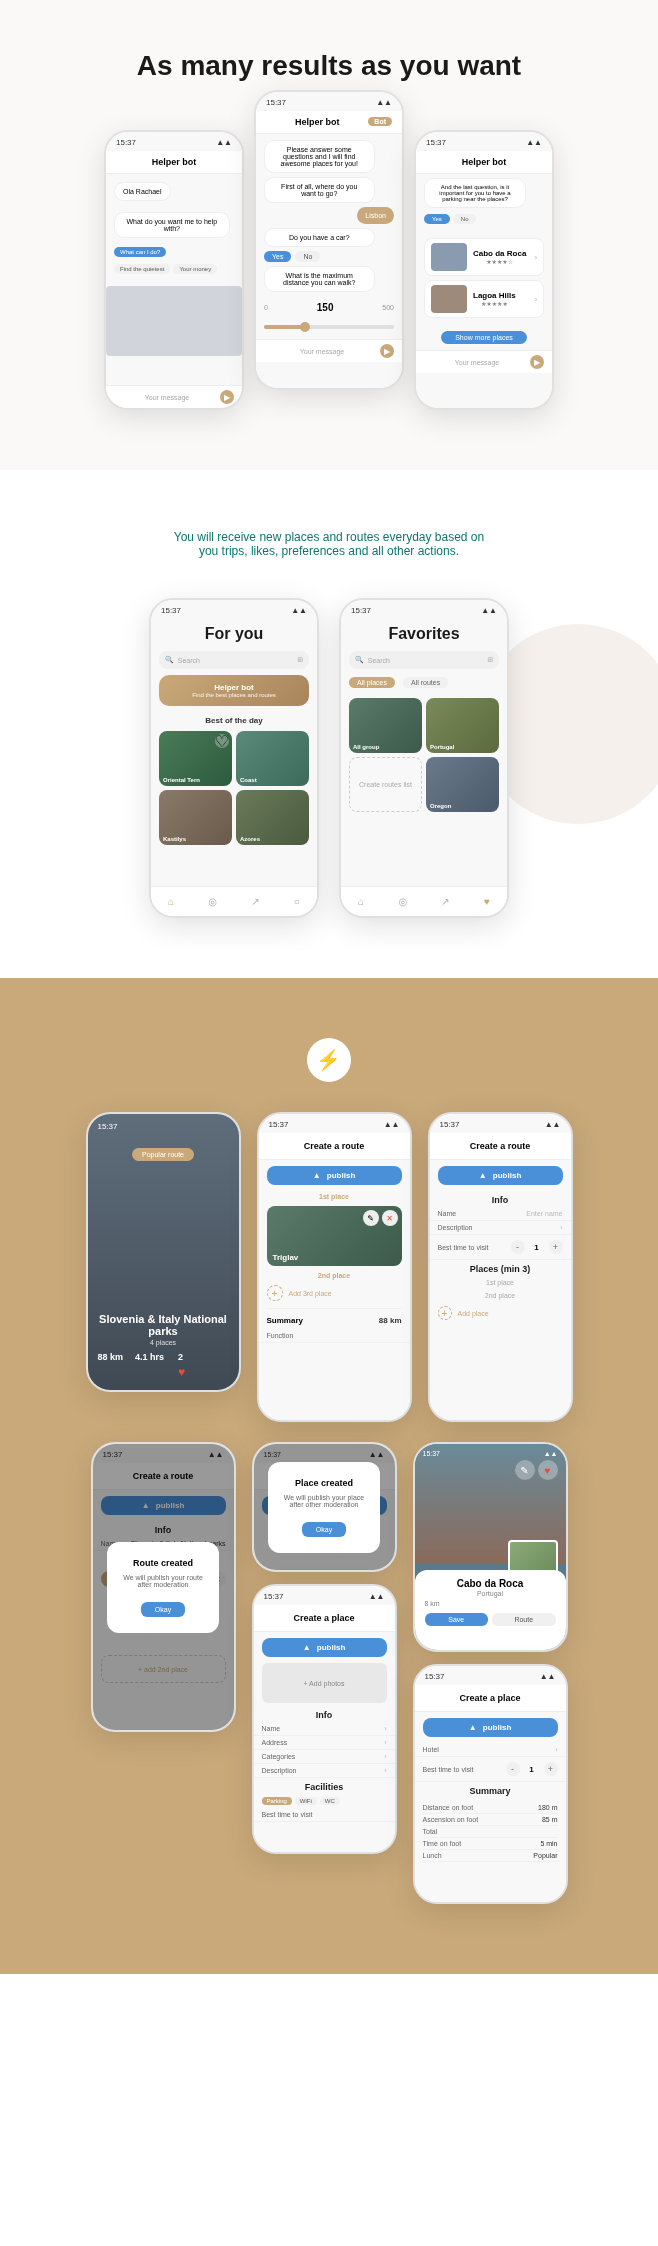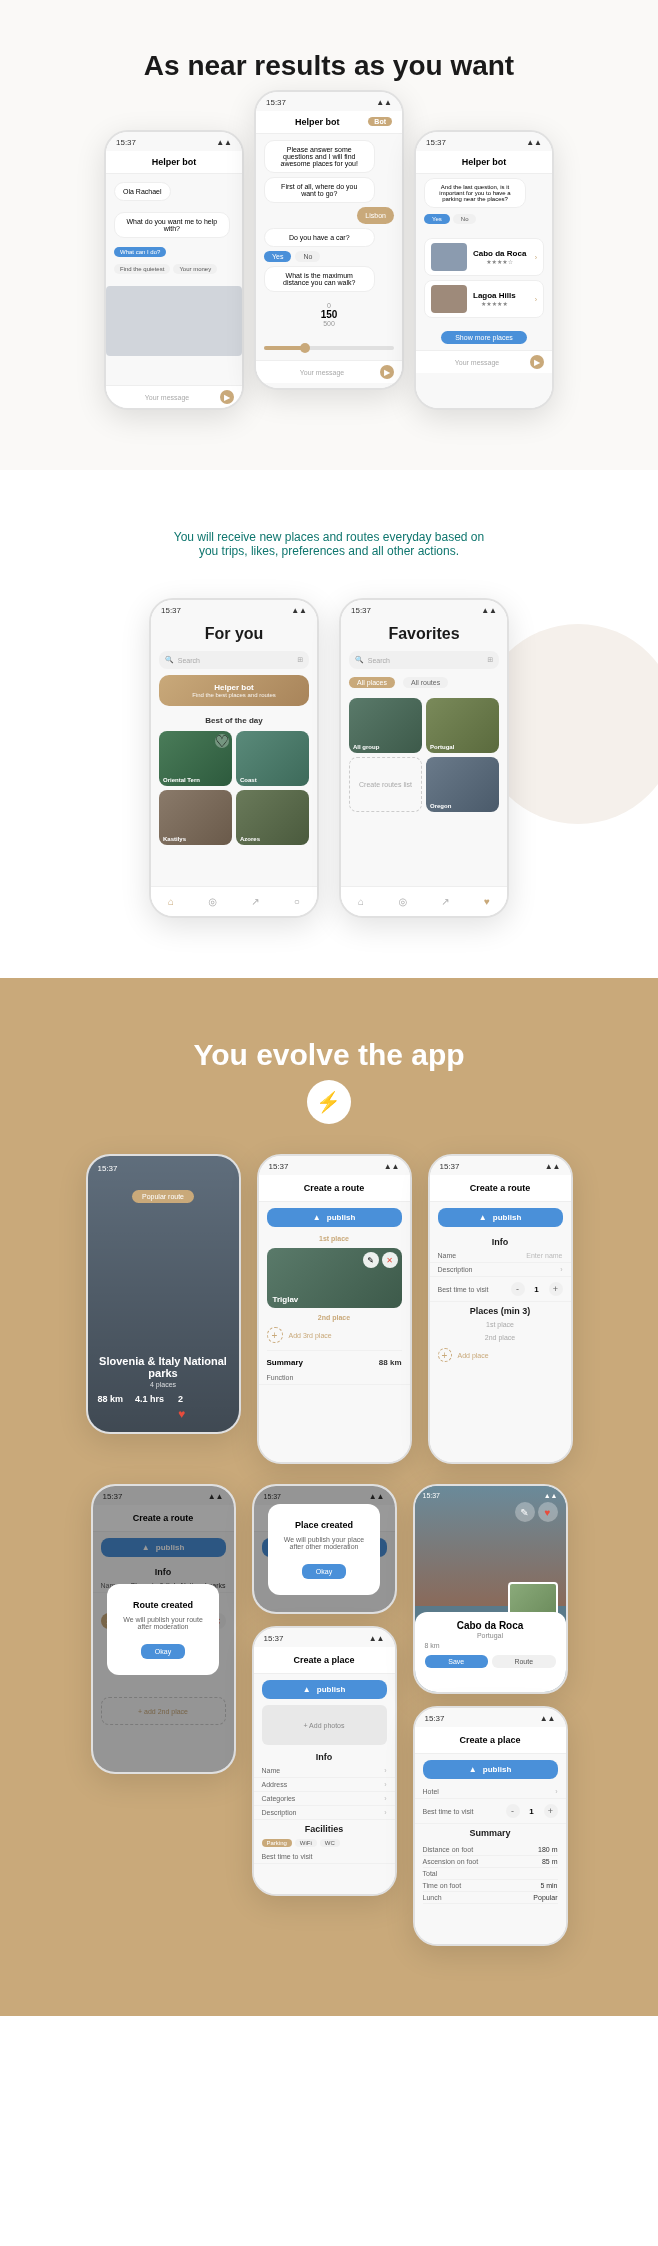--- a/index.html
+++ b/index.html
@@ -512,21 +512,21 @@
       display: flex;
       align-items: center;
       justify-content: center;
       font-size: 8px;
     }
   </style>
 </head>
 <body>
 
 <section class="section-results">
-  <h2>As near results as you want</h2>
+  <h2>As many results as you want</h2>
 
   <div class="phones-row-1">
 
     <div class="phone-mockup phone-sm">
       <div class="phone-screen chat-screen">
         <div class="phone-header">
           <span>15:37</span>
           <span>▲▲</span>
         </div>
         <div class="phone-title-bar">
@@ -566,21 +566,21 @@
           <div class="chat-bubble chat-left" style="margin:0 0 4px;">Please answer some questions and I will find awesome places for you!</div>
           <div class="chat-bubble chat-left" style="margin:0 0 4px;">First of all, where do you want to go?</div>
           <div class="chat-bubble chat-right" style="margin:0 0 4px;margin-left:auto;width:fit-content;">Lisbon</div>
           <div class="chat-bubble chat-left" style="margin:0 0 4px;">Do you have a car?</div>
           <div style="display:flex;gap:4px;margin:4px 0;">
             <span style="background:#4a90d9;color:#fff;border-radius:10px;padding:2px 8px;font-size:7px;">Yes</span>
             <span style="background:#f0f0f0;color:#555;border-radius:10px;padding:2px 8px;font-size:7px;">No</span>
           </div>
           <div class="chat-bubble chat-left" style="margin:0 0 6px;">What is the maximum distance you can walk?</div>
           <div style="padding:4px 0;">
-            <div style="display:flex;justify-content:space-between;align-items:center;margin-bottom:19px;flex-direction:column;">
+            <div style="display:flex;justify-content:space-between;align-items:center;margin-bottom:12px;">
               <span style="font-size:7px;color:#999;">0</span>
               <span style="font-size:10px;font-weight:700;">150</span>
               <span style="font-size:7px;color:#999;">500</span>
             </div>
             <div style="height:4px;background:#e0e0e0;border-radius:2px;position:relative;">
               <div style="width:30%;height:100%;background:#c9a97a;border-radius:2px;"></div>
               <div style="width:10px;height:10px;background:#c9a97a;border-radius:50%;position:absolute;left:28%;top:-3px;"></div>
             </div>
           </div>
         </div>
@@ -719,21 +719,20 @@
           <span class="nav-icon">↗</span>
           <span class="nav-icon active">♥</span>
         </div>
       </div>
     </div>
 
   </div>
 </section>
 
 <section class="section-evolve">
-  <h2>You evolve the app</h2>
 
   <div class="lightning-icon">
     <span>⚡</span>
   </div>
 
   <div class="evolve-phones-top">
 
     <div class="phone-mockup" style="width:155px;height:280px;">
       <div class="phone-screen route-photo-screen">
         <div class="route-photo-overlay">

